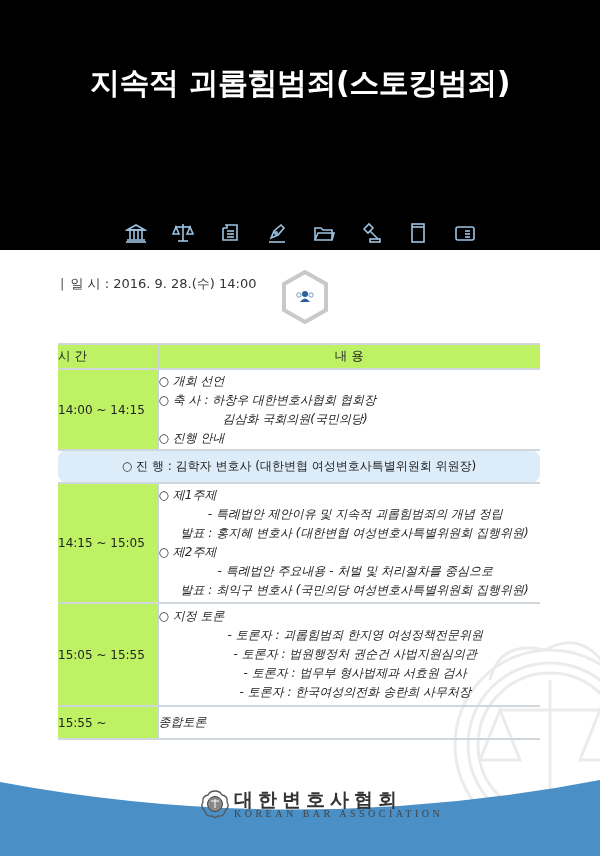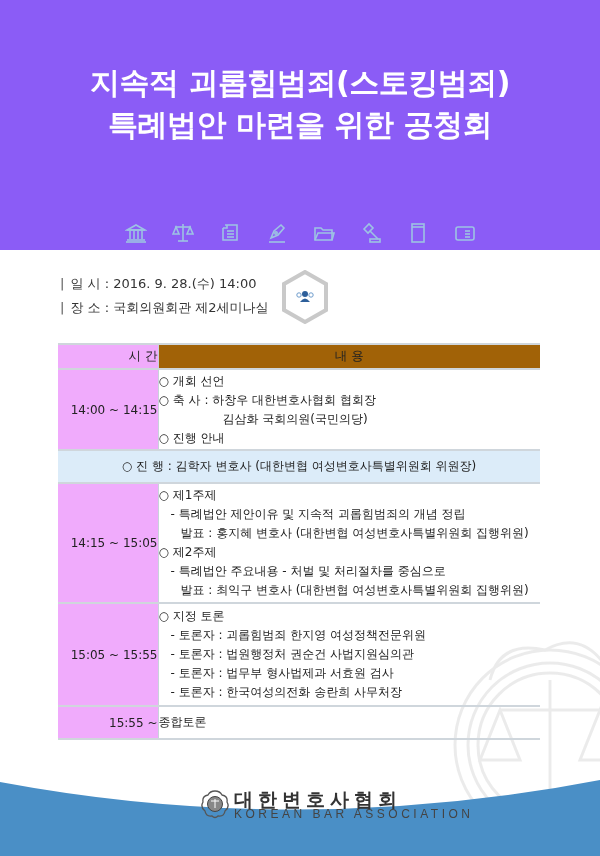--- a/index.html
+++ b/index.html
@@ -1,21 +1,21 @@
 <!DOCTYPE html>
 <html><head>
 <meta charset="utf-8">
 <style>
   * { box-sizing: border-box; margin: 0; padding: 0; }
   html, body { width: 600px; height: 856px; overflow: hidden; background: #ffffff; }
   body { position: relative; font-family: "DejaVu Sans", "Liberation Sans", sans-serif; color: #222; }
 
   .header {
     position: absolute; left: 0; top: 0; width: 600px; height: 250px;
-    background: #8b5cf6;
+    background: #000000;
   }
   .title {
     position: absolute; left: 0; top: 62px; width: 600px;
     text-align: center; color: #ffffff; font-weight: bold;
     font-size: 30px; line-height: 42px; letter-spacing: -0.5px;
   }
   .title div { white-space: nowrap; }
 
   .icon-row {
     position: absolute; left: 0; top: 222px; width: 600px; height: 22px;
@@ -37,55 +37,54 @@
   }
 
   .schedule {
     position: absolute; left: 58px; top: 343px; width: 482px;
     border-collapse: collapse; font-size: 12px; color: #222;
   }
   .schedule td, .schedule th {
     border-top: 2px solid #cfd6dc; border-bottom: 2px solid #cfd6dc;
   }
   .schedule th {
-    background: #a16207; height: 25px; font-weight: normal; font-size: 12.5px;
+    background: #bef264; height: 25px; font-weight: normal; font-size: 12.5px;
   }
   .schedule .time {
-    width: 100px; background: #f0abfc; text-align: right;
+    width: 100px; background: #bef264; text-align: left;
     border-right: 1px solid #c8d2db;
   }
-  .schedule .content { background: transparent; }
+  .schedule .content { background: transparent; font-style: italic; }
   .schedule .content div { line-height: 19px; white-space: nowrap; }
-  .schedule .full { background: #dcecf9; text-align: center; height: 33px; }
-  .ind1 { padding-left: 12px; }
+  .schedule .full { background: #dcecf9; text-align: center; height: 33px; border-radius: 9px; }
+  .ind1 { padding-left: 12px; text-align: center; }
   .ind2 { padding-left: 22px; }
   .ind-sp { padding-left: 64px; }
 
   .watermark {
     position: absolute; left: 430px; top: 620px; width: 230px; height: 240px;
     opacity: 0.35;
   }
 
   .footer-wave {
     position: absolute; left: 0; top: 770px; width: 600px; height: 86px;
   }
   .logo {
     position: absolute; left: 200px; top: 784px; height: 40px; display: flex; align-items: center;
   }
   .logo .emblem { width: 30px; height: 30px; margin-right: 4px; }
   .logo .name-ko { font-size: 19px; font-weight: bold; color: #333; letter-spacing: 5px; line-height: 20px; font-family: "DejaVu Serif", serif; }
-  .logo .name-en { font-size: 12px; color: #444; letter-spacing: 3.5px; font-family: Liberation Sans, sans-serif; line-height: 10px; }
+  .logo .name-en { font-size: 10px; color: #444; letter-spacing: 3.5px; font-family: Liberation Serif, serif; line-height: 10px; }
 </style>
 </head>
 <body>
 
 <div class="header">
   <div class="title">
     <div>지속적 괴롭힘범죄(스토킹범죄)</div>
-    <div>특례법안 마련을 위한 공청회</div>
   </div>
   <div class="icon-row">
     <span class="ico">
       <svg viewBox="0 0 22 22">
           <path d="M2 8 L11 3 L20 8 Z"></path>
           <line x1="2" y1="8" x2="20" y2="8"></line>
           <line x1="5" y1="9" x2="5" y2="17"></line>
           <line x1="9" y1="9" x2="9" y2="17"></line>
           <line x1="13" y1="9" x2="13" y2="17"></line>
           <line x1="17" y1="9" x2="17" y2="17"></line>
@@ -145,24 +144,20 @@
           <line x1="11" y1="15" x2="16" y2="15"></line>
         </svg>
     </span>
   </div>
 </div>
 
 <div class="info left">
   <div class="row">
     <span class="bar">|</span><span>일 시 :</span>
     <span>2016. 9. 28.(수) 14:00</span>
-  </div>
-  <div class="row">
-    <span class="bar">|</span><span>장 소 :</span>
-    <span>국회의원회관 제2세미나실</span>
   </div>
 </div>
 
 <div class="hex">
   <svg viewBox="0 0 48 54" width="48" height="54">
     <polygon points="24,2 45,14 45,40 24,52 3,40 3,14" fill="#ffffff" stroke="#c9c9c9" stroke-width="4"></polygon>
     <circle cx="24" cy="24" r="3" fill="#2d5f9a"></circle>
     <path d="M19 32 Q24 25 29 32 Z" fill="#2d5f9a"></path>
     <circle cx="18" cy="25" r="2.2" fill="none" stroke="#6e9ccc" stroke-width="1"></circle>
     <circle cx="30" cy="25" r="2.2" fill="none" stroke="#6e9ccc" stroke-width="1"></circle>
@@ -206,21 +201,21 @@
       <td colspan="2" class="full">○ 진 행 : 김학자 변호사 (대한변협 여성변호사특별위원회 위원장)</td>
     </tr>
     <tr style="height:120px;">
       <td class="time">14:15 ~ 15:05</td>
       <td class="content">
         <div>○ 제1주제</div>
         <div class="ind1">- 특례법안 제안이유 및 지속적 괴롭힘범죄의 개념 정립</div>
         <div class="ind2">발표 : 홍지혜 변호사 (대한변협 여성변호사특별위원회 집행위원)</div>
         <div>○ 제2주제</div>
         <div class="ind1">- 특례법안 주요내용 - 처벌 및 처리절차를 중심으로</div>
-        <div class="ind2">발표 : 최익구 변호사 (대한변협 여성변호사특별위원회 집행위원)</div>
+        <div class="ind2">발표 : 최익구 변호사 (국민의당 여성변호사특별위원회 집행위원)</div>
       </td>
     </tr>
     <tr style="height:103px;">
       <td class="time">15:05 ~ 15:55</td>
       <td class="content">
         <div>○ 지정 토론</div>
         <div class="ind1">- 토론자 : 괴롭힘범죄 한지영 여성정책전문위원</div>
         <div class="ind1">- 토론자 : 법원행정처 권순건 사법지원심의관</div>
         <div class="ind1">- 토론자 : 법무부 형사법제과 서효원 검사</div>
         <div class="ind1">- 토론자 : 한국여성의전화 송란희 사무처장</div>

